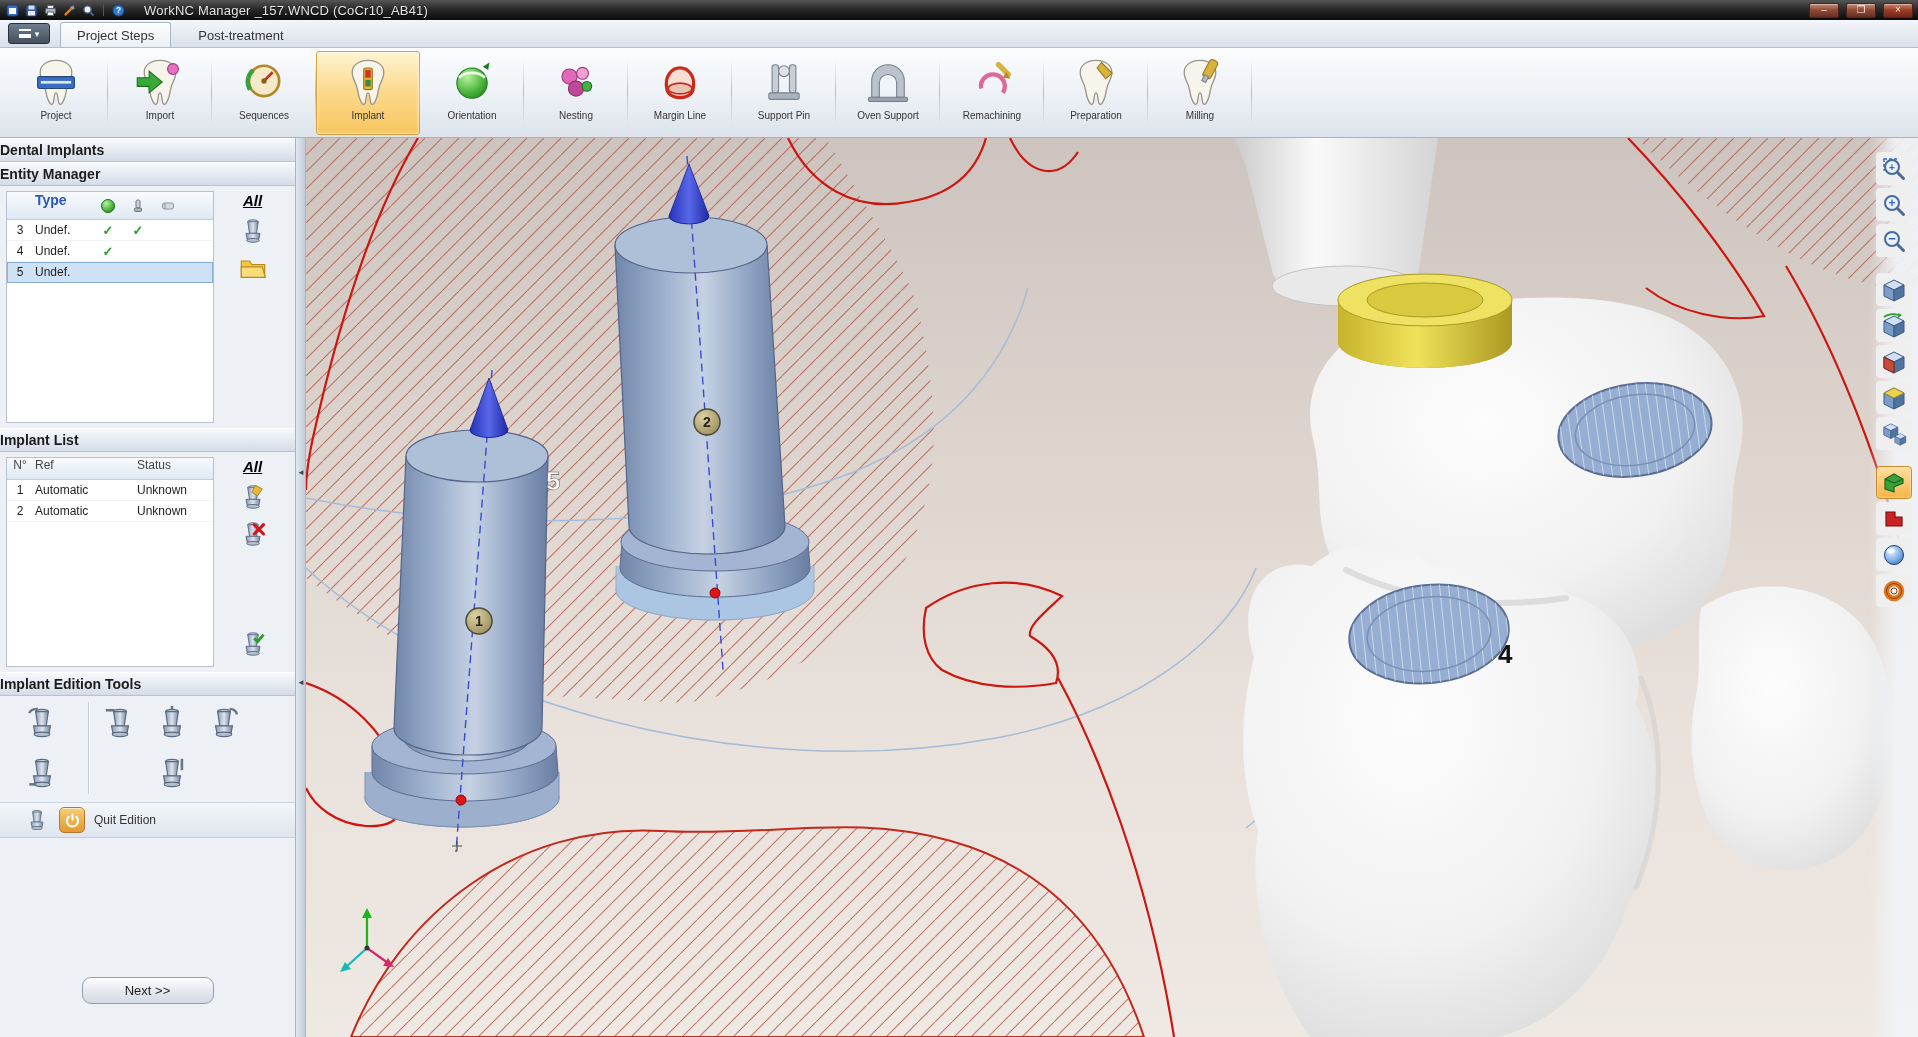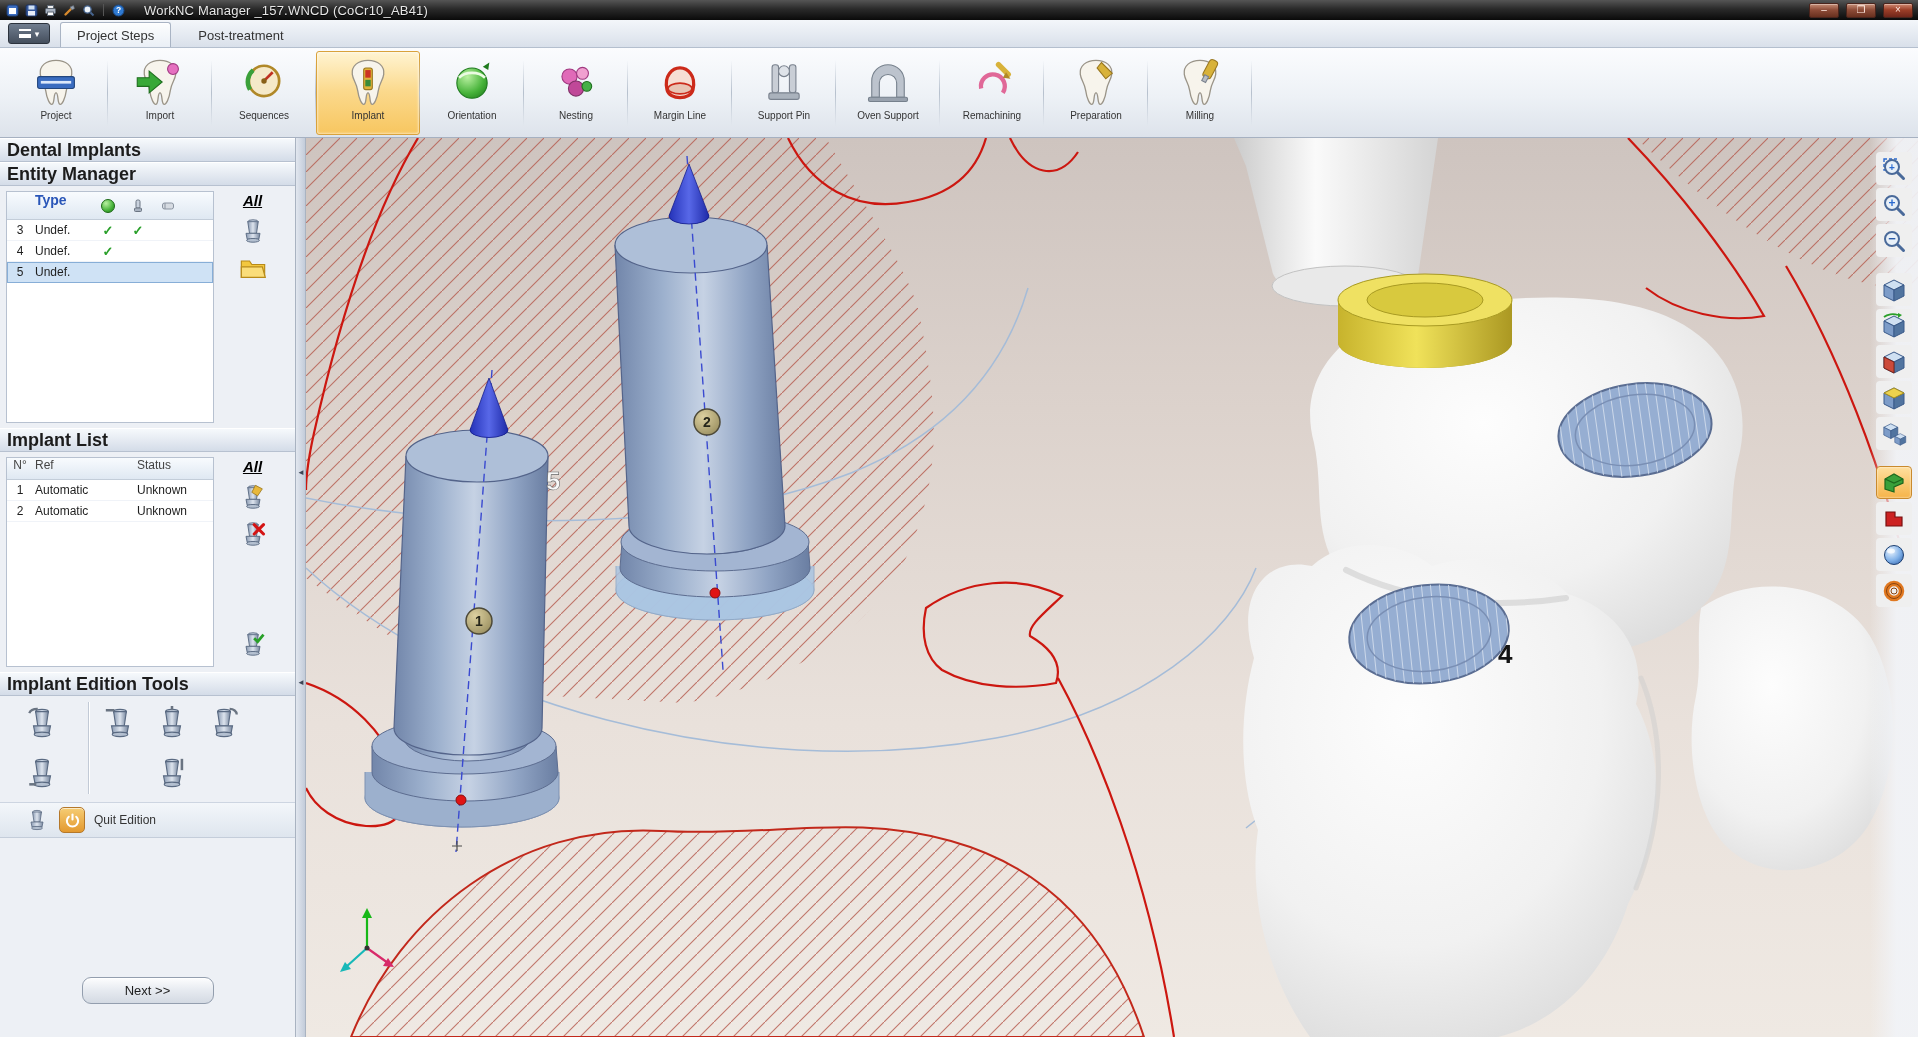--- a/index.html
+++ b/index.html
@@ -30,21 +30,21 @@
   .rbtn:after{content:"";position:absolute;right:-1px;top:8px;bottom:8px;width:1px;background:linear-gradient(rgba(0,0,0,0),#b6c0cd,rgba(0,0,0,0))}
   .rbtn .ric{width:52px;height:52px}
   .rbtn .rlabel{font-size:10px;color:#333;margin-top:2px;white-space:nowrap}
   .rbtn.active{background:linear-gradient(#fff4d2,#fbd98c 48%,#f7c660);border-color:#d9a23c;box-shadow:inset 0 0 3px #fff}
 
   
   .main{flex:1;display:flex;min-height:0}
 
   
   .sidebar{width:296px;flex:0 0 296px;background:#edf0f5;border-right:1px solid #a9b3c1;display:flex;flex-direction:column;font-size:12px}
-  .sec-title{height:24px;flex:0 0 24px;display:flex;align-items:center;padding-left:7px;font-weight:bold;font-size:18px;color:#1c1c1c;background:linear-gradient(#f6f9fc,#d4dce8);border-top:1px solid #fff;border-bottom:1px solid #b7c1d0}
+  .sec-title{height:24px;flex:0 0 24px;display:flex;align-items:center;font-weight:bold;font-size:14px;color:#1c1c1c;background:linear-gradient(#f6f9fc,#d4dce8);border-top:1px solid #fff;border-bottom:1px solid #b7c1d0}
   .panel-body{display:flex;padding:5px 4px 5px 6px;background:#edf0f5}
   .em-body{height:242px;flex:0 0 242px}
   .il-body{height:220px;flex:0 0 220px}
   .dtable{width:208px;background:#fff;border:1px solid #b7c1d0;display:flex;flex-direction:column}
   .thead{display:flex;height:28px;flex:0 0 28px;background:linear-gradient(#f8fbfe,#dfe8f2);border-bottom:1px solid #c3cdd9;}
   .trow{display:flex;height:21px;flex:0 0 21px;align-items:center;border-bottom:1px solid #f0f3f8;font-size:12px;color:#1e1e1e}
   .trow.selected{background:#cfe2f5;outline:1px solid #87aed7;outline-offset:-1px}
   .c-num{width:26px;text-align:center}
   .c-type{width:60px;padding-left:2px}
   .thead .c-type{color:#2a56b8;font-weight:bold;font-size:14px}

